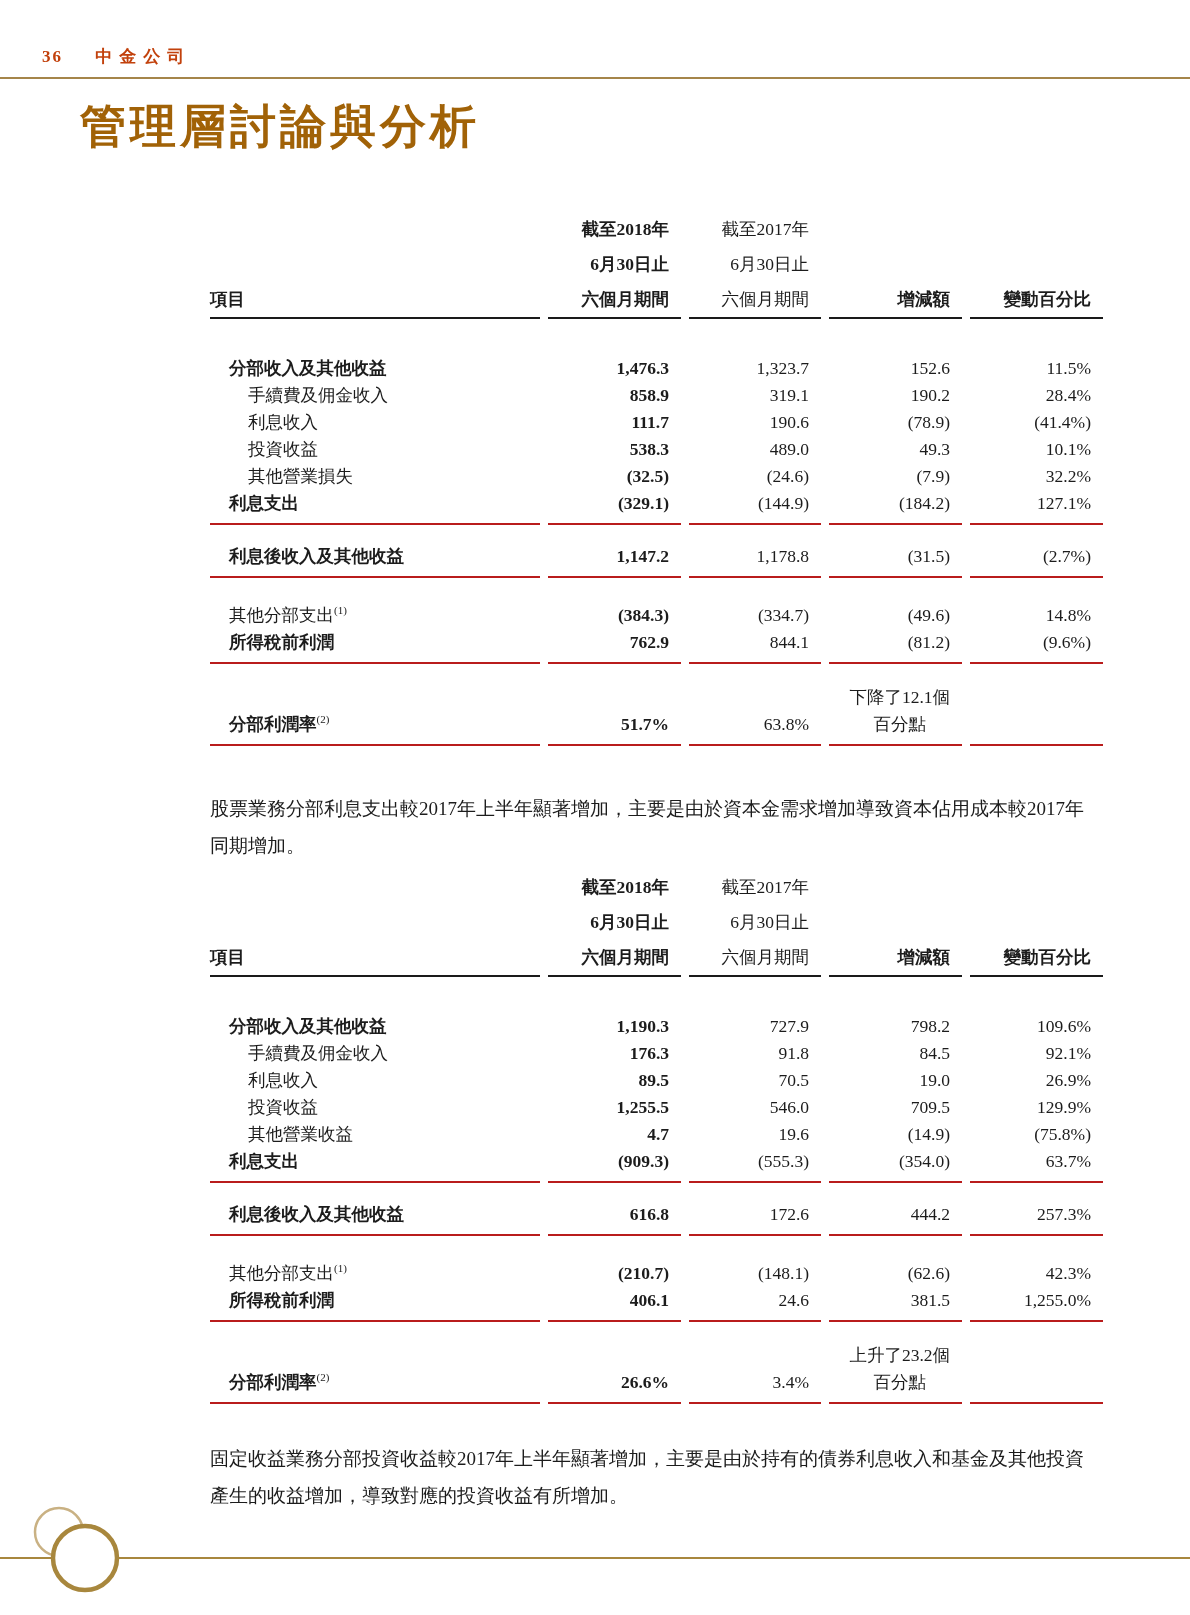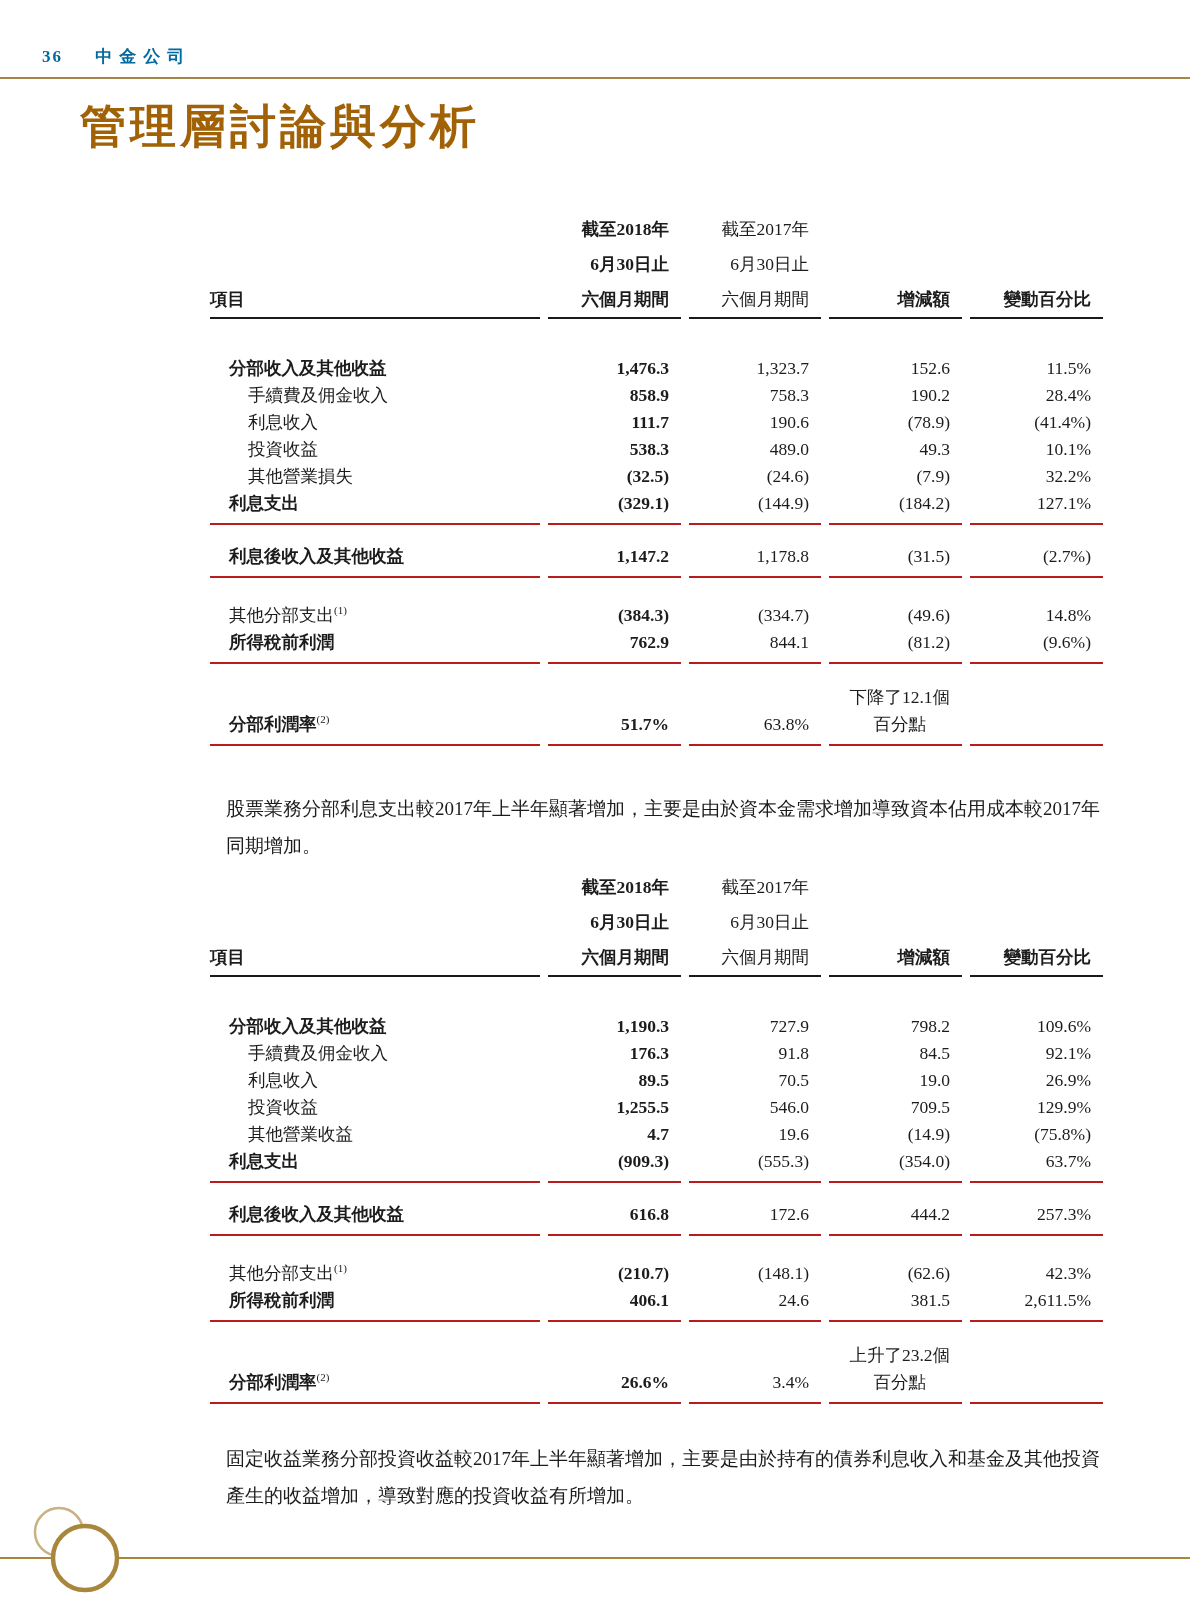--- a/index.html
+++ b/index.html
@@ -7,21 +7,21 @@
   body {
     position:relative;
     width:1190px; height:1615px;
     font-family:"Liberation Serif","DejaVu Serif",serif;
     color:#1c1c1c;
     overflow:hidden;
   }
   
   .page-header {
     position:absolute; left:42px; top:45px;
-    color:#0369a1; font-weight:bold; font-size:17px;
+    color:#c2410c; font-weight:bold; font-size:17px;
     white-space:nowrap;
   }
   .page-header .num { letter-spacing:2px; }
   .page-header .co  { margin-left:16px; letter-spacing:7px; }
   .header-rule {
     position:absolute; left:0; top:77px; width:1190px; height:2px;
     background:#a5854a;
   }
   
   .page-title {
@@ -52,21 +52,20 @@
   sup { font-size:11px; line-height:0; vertical-align:super; font-weight:normal; }
   .note-wrap { display:inline-block; text-align:center; }
   
   #table-equity { top:212px; }
   #table-fixed  { top:870px; }
   
   .body-para {
     position:absolute; left:210px; width:874px;
     font-size:19px; line-height:37px; text-align:justify;
     color:#1c1c1c;
-    margin-left:16px;
   }
   #para-equity { top:790px; }
   #para-fixed  { top:1440px; }
   
   .footer-decor { position:absolute; left:0; top:1470px; }
 </style>
 </head>
 <body>
 
 <div class="page-header">
@@ -119,21 +118,21 @@
     <tr>
       <td class="lab b ind1">分部收入及其他收益</td>
       <td class="num b">1,476.3</td>
       <td class="num">1,323.7</td>
       <td class="num">152.6</td>
       <td class="num">11.5%</td>
     </tr>
     <tr>
       <td class="lab ind2">手續費及佣金收入</td>
       <td class="num b">858.9</td>
-      <td class="num">758.3</td>
+      <td class="num">319.1</td>
       <td class="num">190.2</td>
       <td class="num">28.4%</td>
     </tr>
     <tr>
       <td class="lab ind2">利息收入</td>
       <td class="num b">111.7</td>
       <td class="num">190.6</td>
       <td class="num">(78.9)</td>
       <td class="num">(41.4%)</td>
     </tr>
@@ -324,21 +323,21 @@
       <td class="num b">(210.7)</td>
       <td class="num">(148.1)</td>
       <td class="num">(62.6)</td>
       <td class="num">42.3%</td>
     </tr>
     <tr class="rule">
       <td class="lab b ind1">所得稅前利潤</td>
       <td class="num b">406.1</td>
       <td class="num">24.6</td>
       <td class="num">381.5</td>
-      <td class="num">2,611.5%</td>
+      <td class="num">1,255.0%</td>
     </tr>
     <tr class="sp-d">
         <td></td>
         <td></td>
         <td></td>
         <td></td>
         <td></td>
       </tr>
     <tr class="rule">
       <td class="lab ind1"><span class="b">分部利潤率</span><sup>(2)</sup></td>

